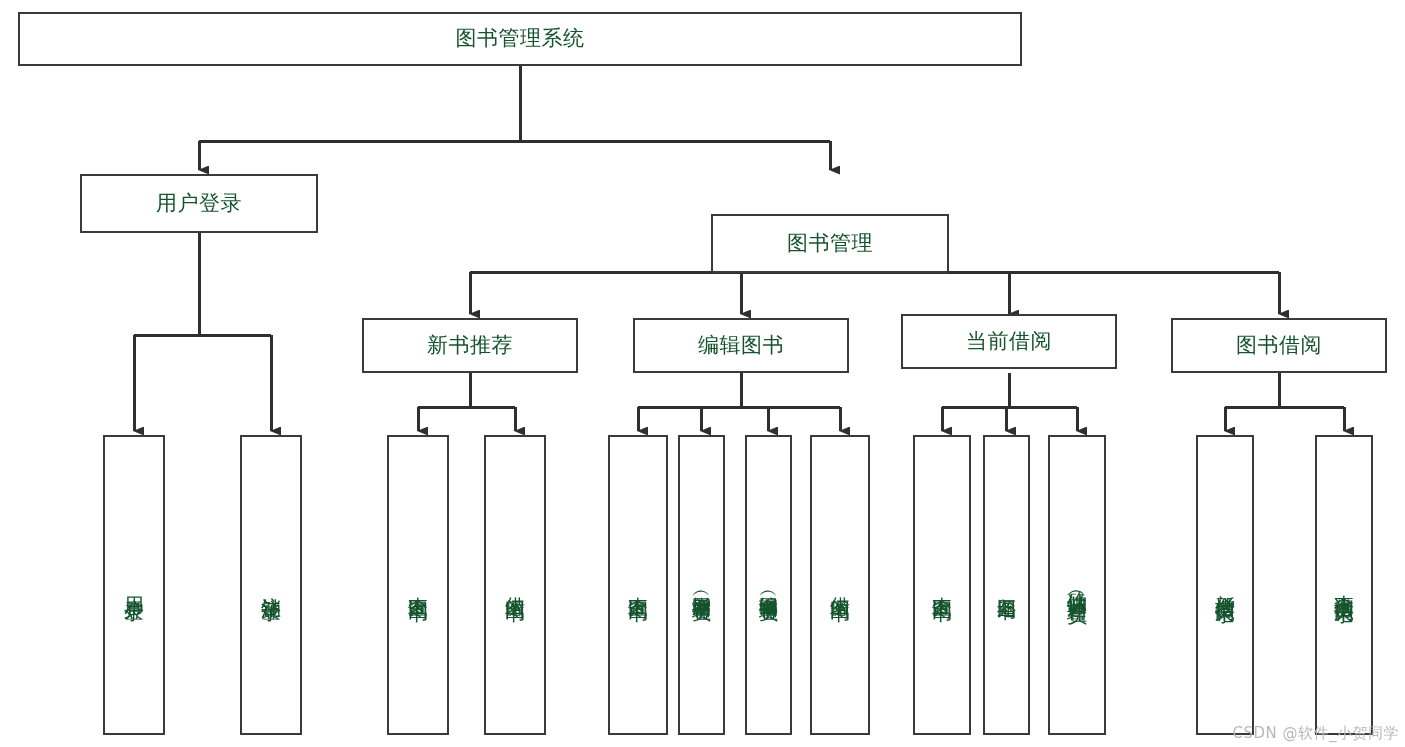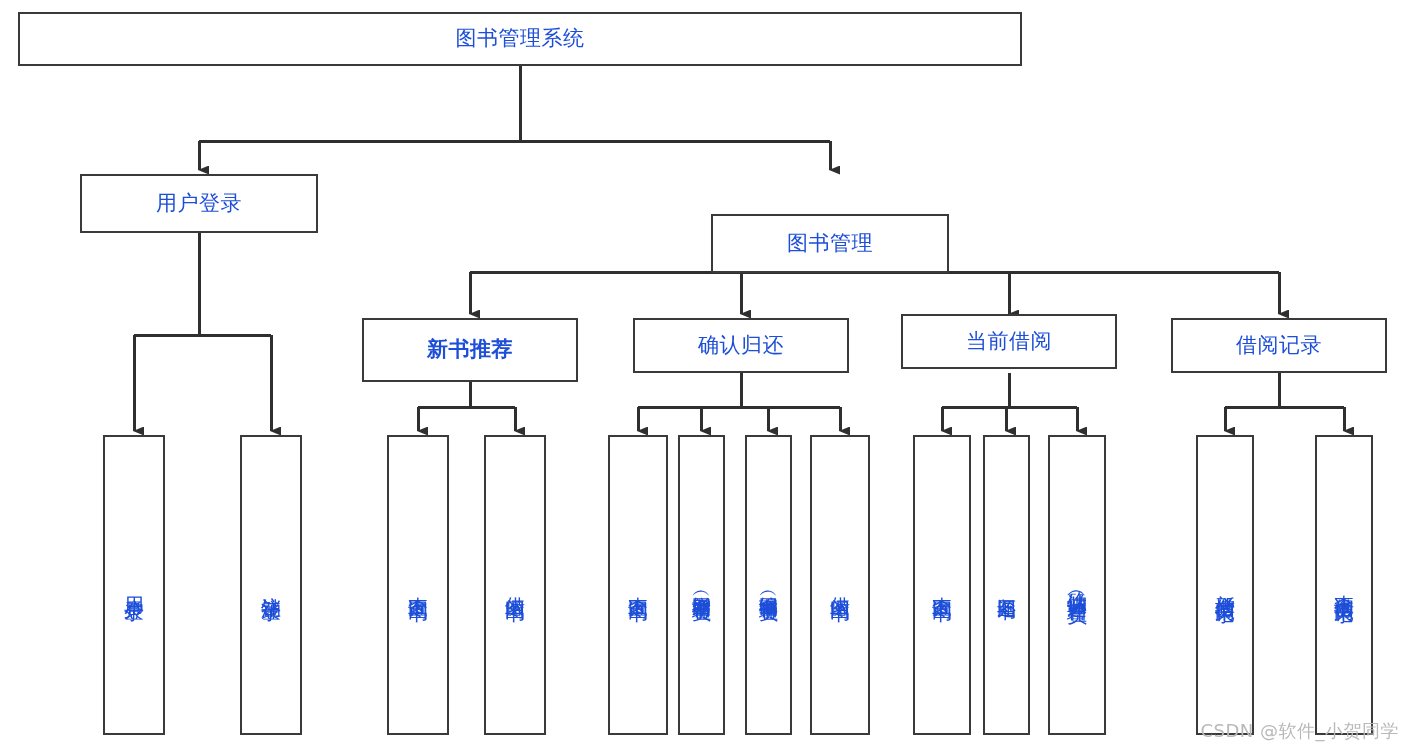--- a/index.html
+++ b/index.html
@@ -27,21 +27,21 @@
     pointer-events: none;
   }
   .node {
     position: absolute;
     box-sizing: border-box;
     background: #ffffff;
     border: 2px solid #3a3a3a;
     display: flex;
     align-items: center;
     justify-content: center;
-    color: #1d4ed8;
+    color: #14532d;
     z-index: 2;
   }
   .node .node-label {
     display: block;
     text-align: center;
     line-height: 1.12;
     letter-spacing: 0.5px;
   }
   
   .node.horizontal .node-label {
@@ -62,21 +62,21 @@
     white-space: nowrap;
   }
   .node.vertical.narrow .node-label {
     font-size: 19px;
     letter-spacing: 1px;
   }
   #watermark {
     position: absolute;
     right: 6px;
     bottom: 4px;
-    font-size: 18px;
+    font-size: 15px;
     color: #b9b9b9;
     letter-spacing: 0.5px;
     z-index: 5;
     white-space: nowrap;
   }
 </style>
 </head>
 <body>
 
 <div id="diagram-canvas">
@@ -136,31 +136,31 @@
     <span class="node-label">图书管理系统</span>
   </div>
 
   <div class="node horizontal" style="left:80px; top:174px; width:238px; height:59px;">
     <span class="node-label">用户登录</span>
   </div>
   <div class="node horizontal" style="left:711px; top:174px; width:238px; height:59px;margin-top:40px;">
     <span class="node-label">图书管理</span>
   </div>
 
-  <div class="node horizontal" style="left:362px; top:318px; width:216px; height:64px;font-weight:bold;">
+  <div class="node horizontal" style="left:362px; top:318px; width:216px; height:55px;">
     <span class="node-label">新书推荐</span>
   </div>
   <div class="node horizontal" style="left:633px; top:318px; width:216px; height:55px;">
-    <span class="node-label">确认归还</span>
+    <span class="node-label">编辑图书</span>
   </div>
   <div class="node horizontal" style="left:901px; top:314px; width:216px; height:55px;">
     <span class="node-label">当前借阅</span>
   </div>
   <div class="node horizontal" style="left:1171px; top:318px; width:216px; height:55px;">
-    <span class="node-label">借阅记录</span>
+    <span class="node-label">图书借阅</span>
   </div>
 
   <div class="node vertical" style="left:103px; top:435px; width:62px; height:300px;">
     <span class="node-label">用户登录</span>
   </div>
   <div class="node vertical" style="left:240px; top:435px; width:62px; height:300px;">
     <span class="node-label">注销登录</span>
   </div>
   <div class="node vertical" style="left:387px; top:435px; width:62px; height:300px;">
     <span class="node-label">查询图书</span>

